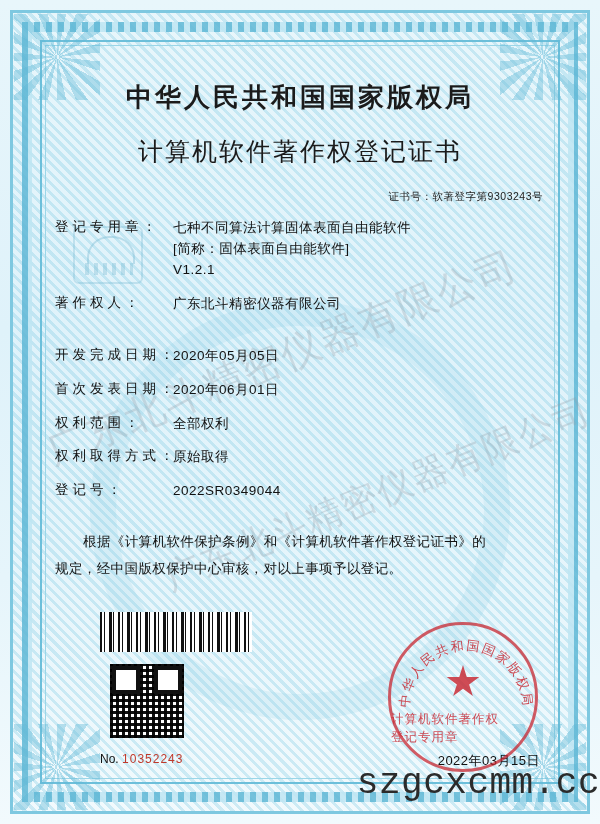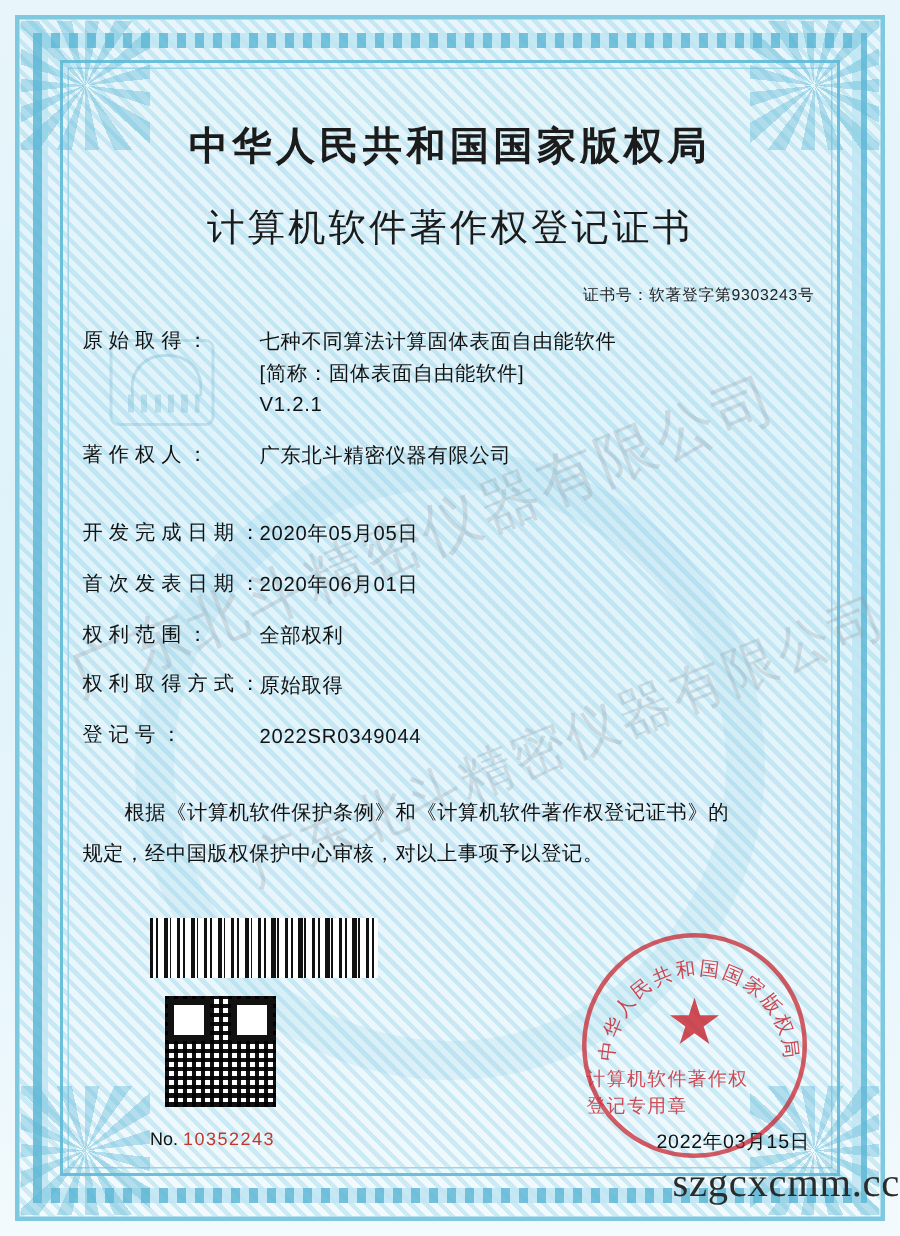--- a/index.html
+++ b/index.html
@@ -277,23 +277,23 @@
     letter-spacing: 1px;
   }
   .seal .line1 { top: 86px; }
   .seal .line2 { top: 104px; }
 
   
   .url-watermark {
     position: absolute;
     right: 0px;
     bottom: 20px;
-    font-size: 27px;
+    font-size: 36px;
     color: #2b2b2b;
-    font-family: Liberation Serif, serif;
+    font-family: Liberation Mono, monospace;
     letter-spacing: .5px;
   }
 </style>
 </head>
 <body>
 
 <div class="cert">
 
   <div class="border-outer"></div>
   <div class="border-mid"></div>
@@ -317,21 +317,21 @@
 
     <div class="cert-no">
       <span>证书号：</span><span>软著登字第9303243号</span>
     </div>
 
     <div class="emblem"></div>
 
     <div class="fields">
 
       <div class="row">
-        <div class="label">原始取得：</div>
+        <div class="label">登记专用章：</div>
         <div class="value">
           <span>七种不同算法计算固体表面自由能软件</span>
           <span class="sub">[简称：固体表面自由能软件]</span>
           <span class="sub">V1.2.1</span>
         </div>
       </div>
 
       <div class="row">
         <div class="label">著作权人：</div>
         <div class="value">广东北斗精密仪器有限公司</div>

